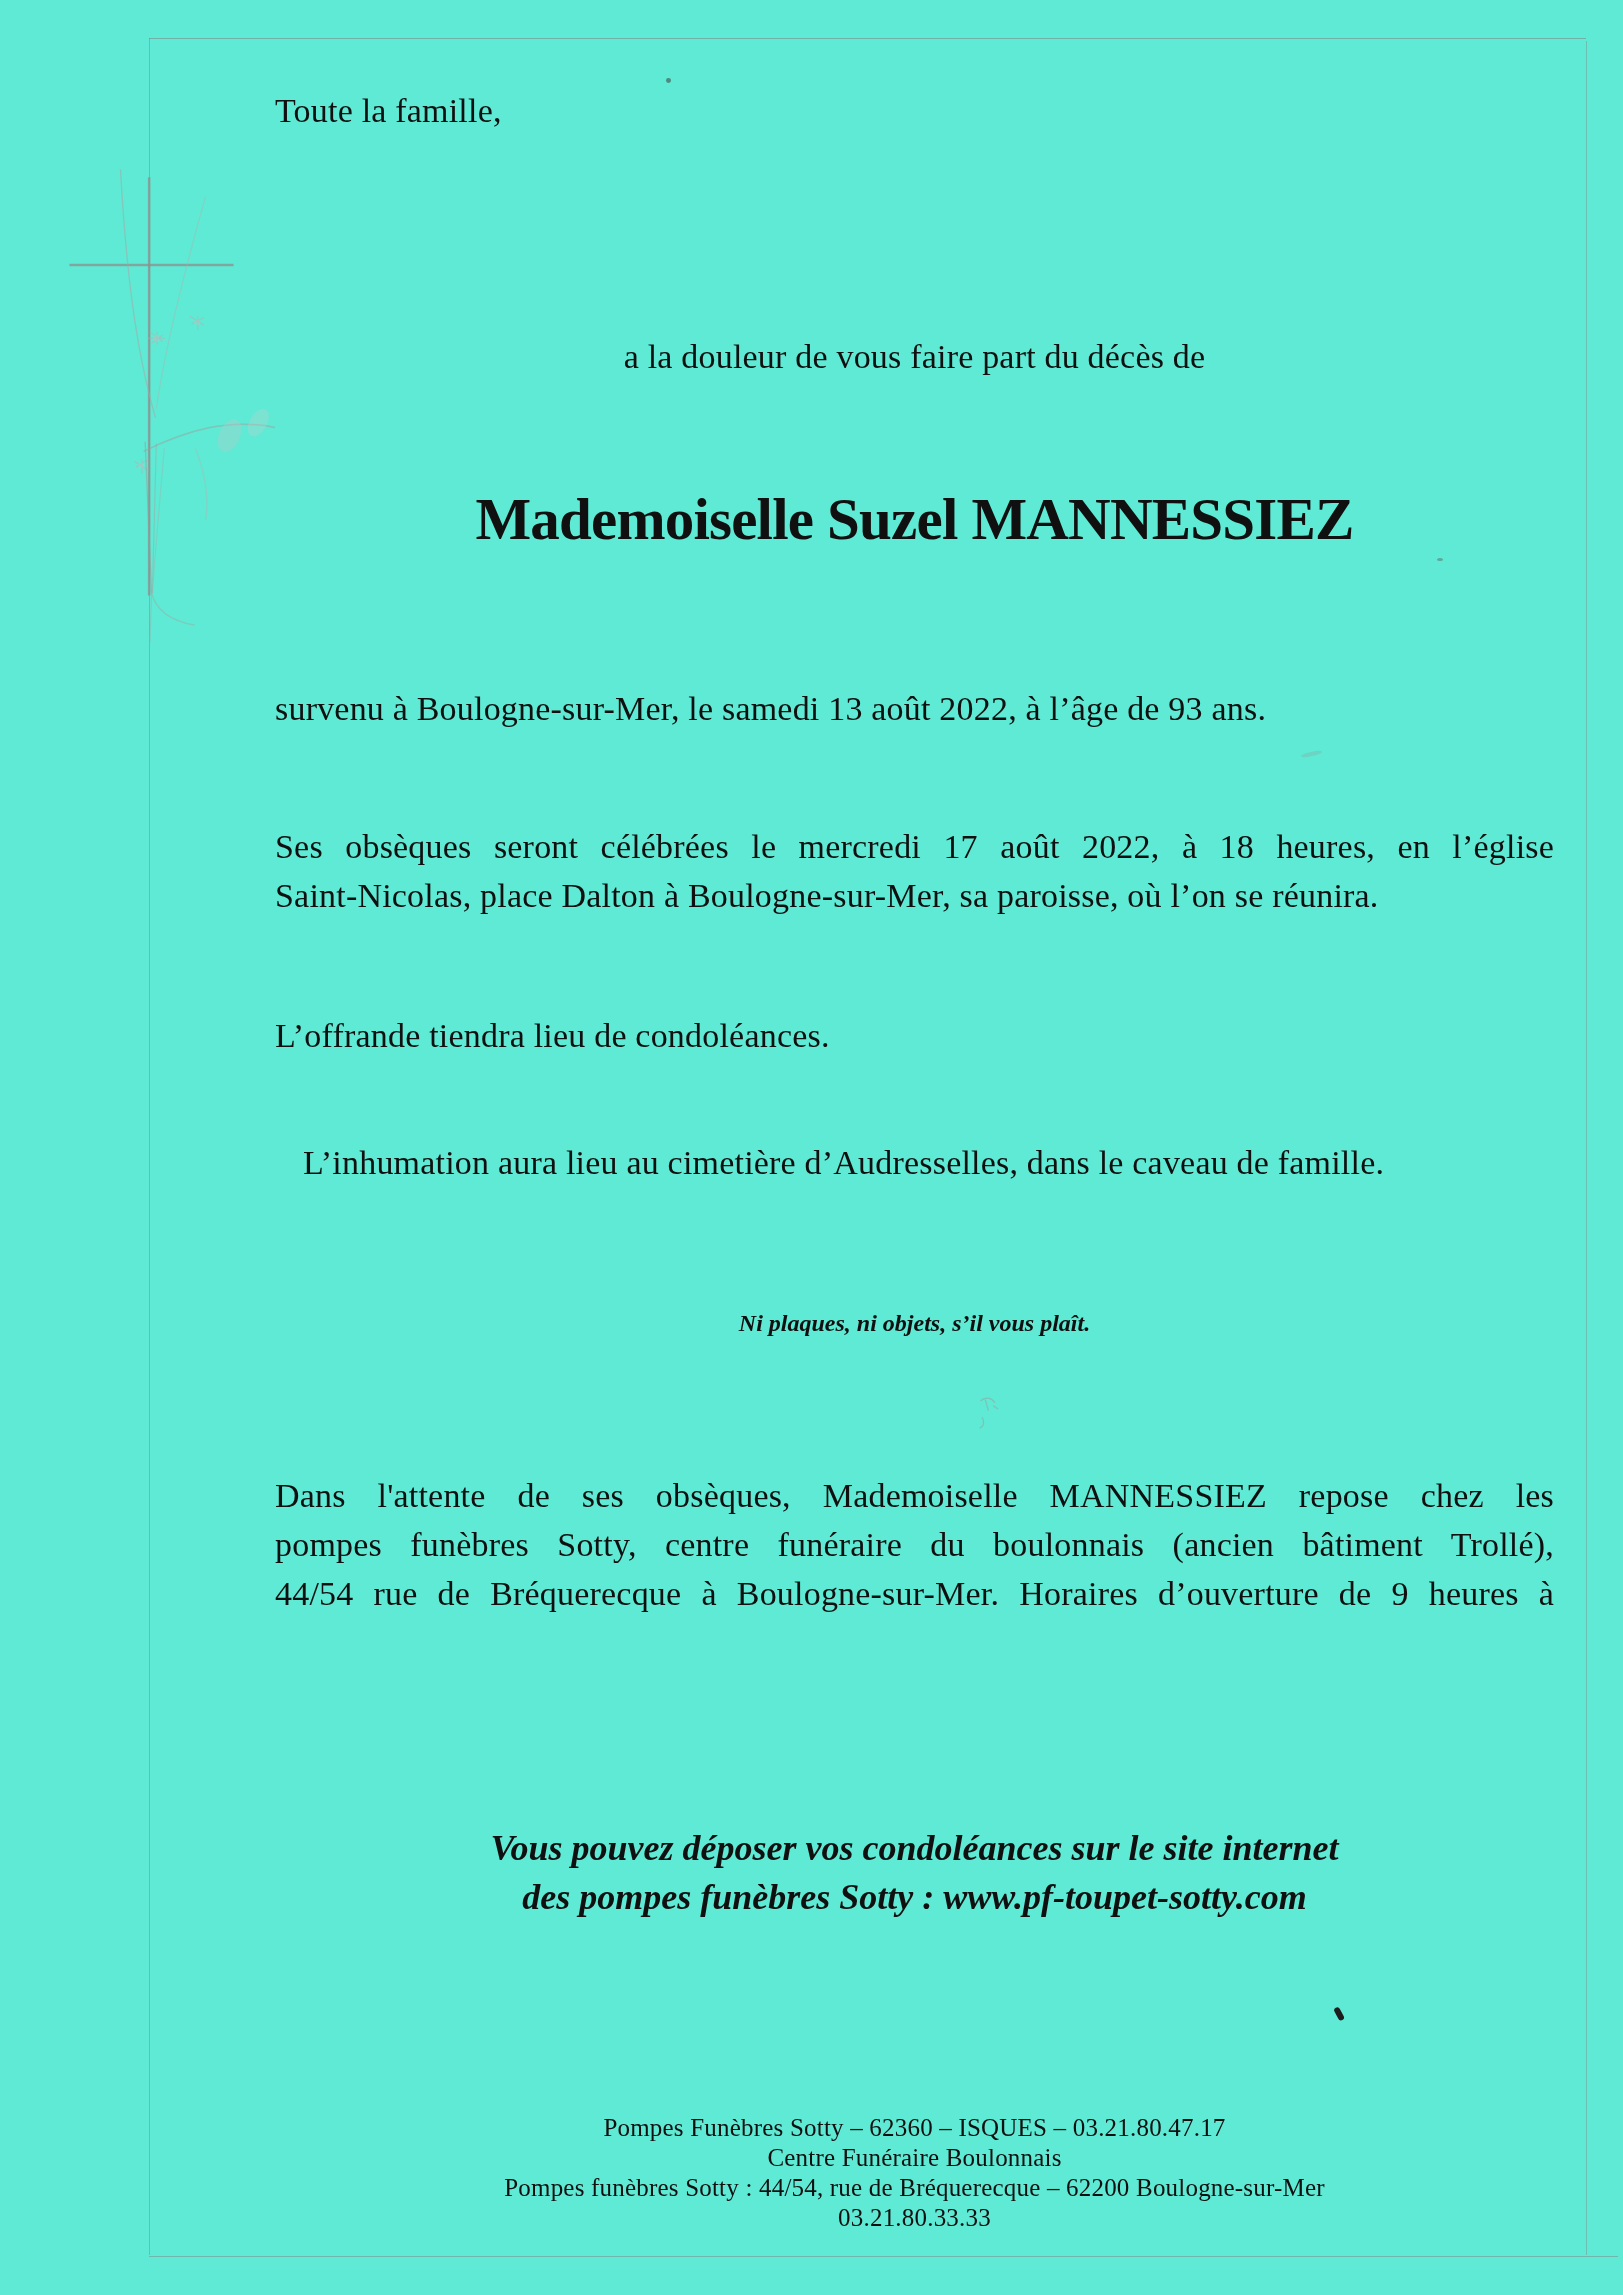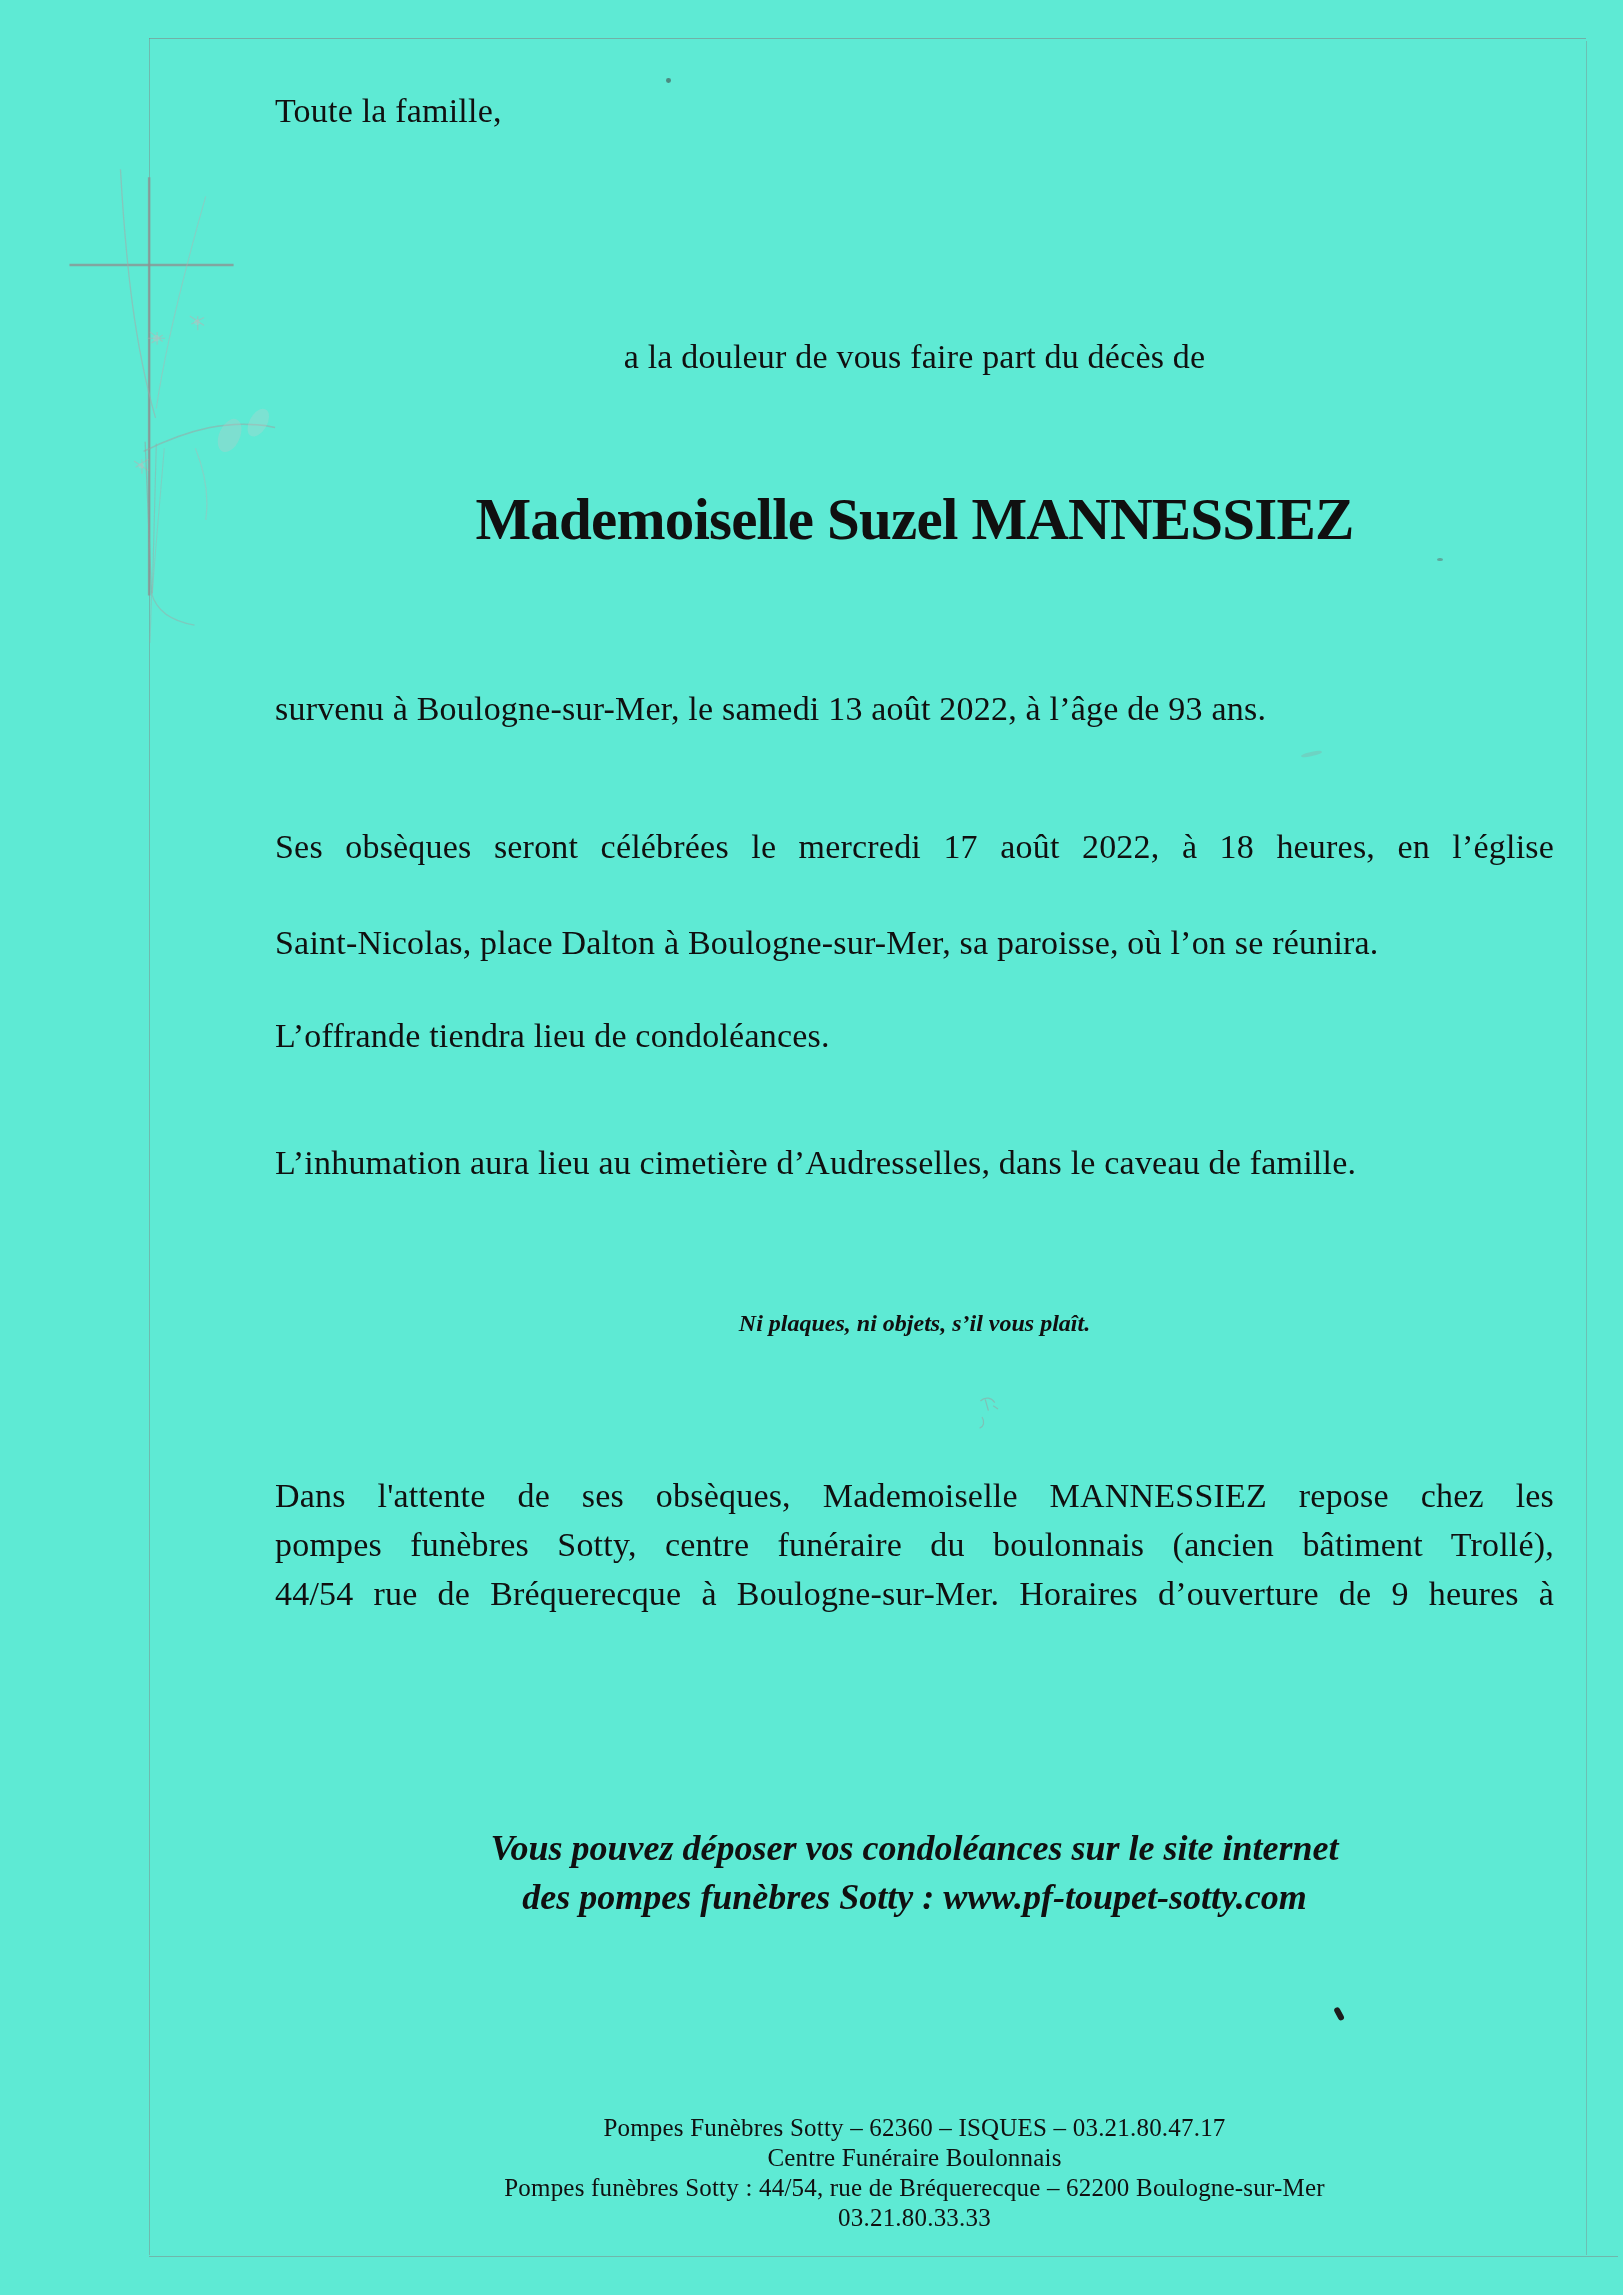--- a/index.html
+++ b/index.html
@@ -18,29 +18,29 @@
   }
   
   .scan-border-top    { position:absolute; left:149px; top:38px;   width:1437px; height:0; border-top:0.8px solid rgba(130,130,130,.55); }
   .scan-border-left   { position:absolute; left:149px; top:38px;   width:0; height:2217px; border-left:0.8px solid rgba(130,130,130,.45); }
   .scan-border-right  { position:absolute; left:1586px; top:41px;  width:0; height:2214px; border-left:0.8px solid rgba(130,130,130,.40); }
   .scan-border-bottom { position:absolute; left:149px; top:2256px; width:1469px; height:0; border-top:0.8px solid rgba(130,130,130,.50); }
 
   .txt { position:absolute; left:275px; width:1279px; }
   .body-text { font-size:34px; line-height:49px; letter-spacing:0.2px; }
   .just { text-align:justify; text-align-last:justify; }
-  .lastline { text-align:left;margin-top:47px; }
+  .lastline { text-align:left; }
 
   .salutation   { top:86px; }
   .intro        { top:332px;text-align:center; }
   .title-name   { top:486px; font-size:59px; font-weight:bold; text-align:center; letter-spacing:-0.8px; line-height:67px; }
   .death-line   { top:684px; }
   .funeral      { top:822px; }
   .offering     { top:1011px; }
-  .burial       { top:1138px; }
+  .burial       { top:1138px;margin-left:28px; }
   .no-flowers   { top:1310px; font-weight:bold; font-style:italic; text-align:center; font-size:24px; }
   .repose       { top:1471px; }
   .condolences  { top:1824px; font-weight:bold; font-style:italic; text-align:center; font-size:36px; line-height:49px; }
   .footer       { top:2069px; text-align:center; font-size:25px; line-height:30px; letter-spacing:0.2px;margin-top:44px; }
 
   
   .cross-art { position:absolute; left:24px; top:155px; }
 
   
   .speck { position:absolute; border-radius:50%; }

